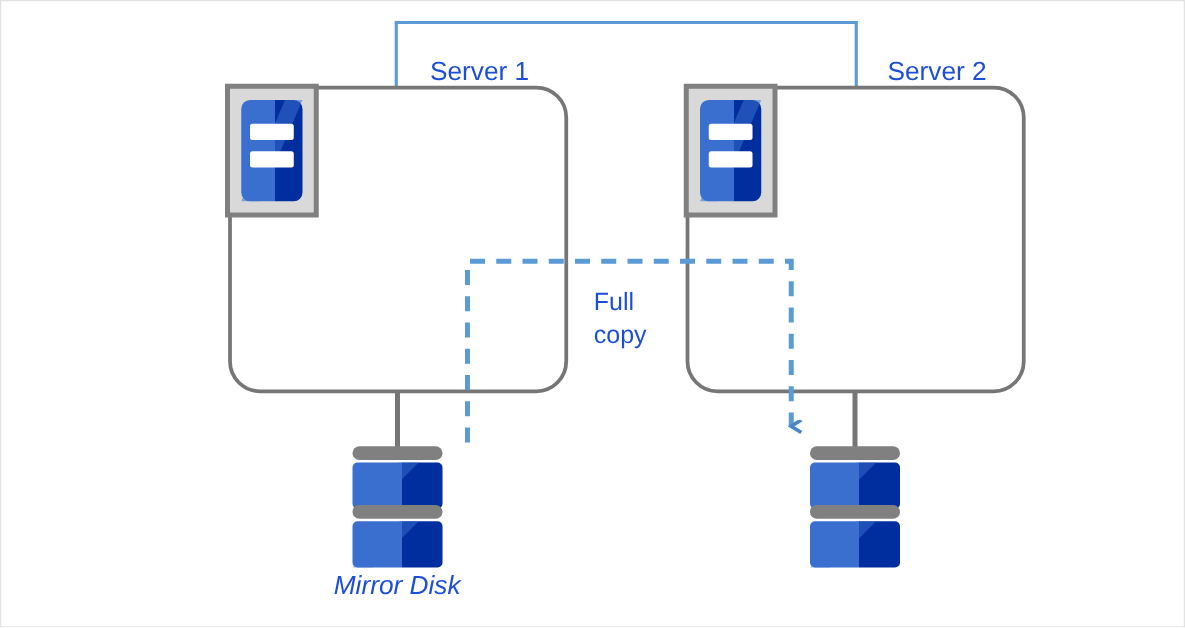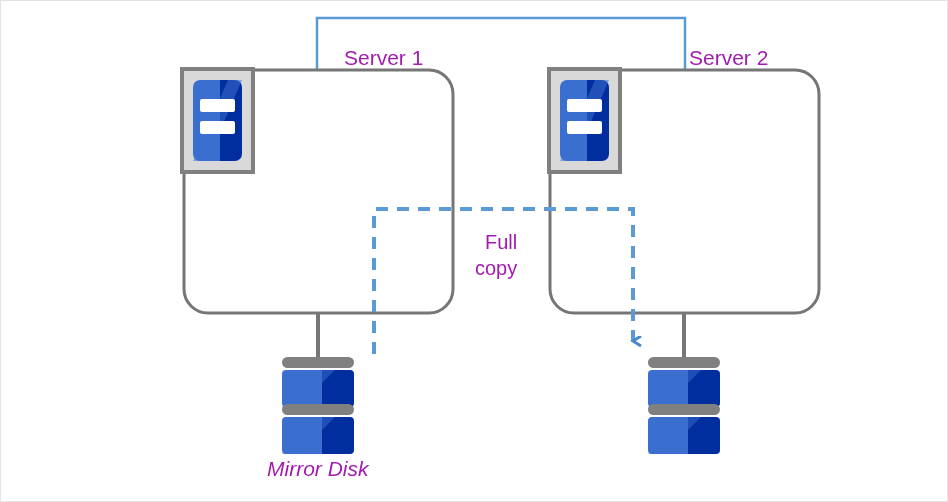--- a/index.html
+++ b/index.html
@@ -21,32 +21,31 @@
     position: absolute;
     left: 0;
     top: 0;
     width: 948px;
     height: 502px;
   }
   .node-label {
     position: absolute;
     font-family: "Liberation Sans", sans-serif;
     font-size: 21px;
-    color: #a21caf;
+    color: #1d4ed8;
     white-space: nowrap;
     line-height: 1.25;
   }
   #label-server1 { left: 343px; top: 44px; }
-  #label-server2 { left: 688px; top: 44px; }
+  #label-server2 { left: 709px; top: 44px; }
   #label-fullcopy {
     left: 474px;
     top: 228px;
     font-size: 20px;
     line-height: 26px;
-    text-align: right;
   }
   #label-mirrordisk {
     left: 266px;
     top: 455px;
     font-style: italic;
   }
 </style>
 </head>
 <body>
 

